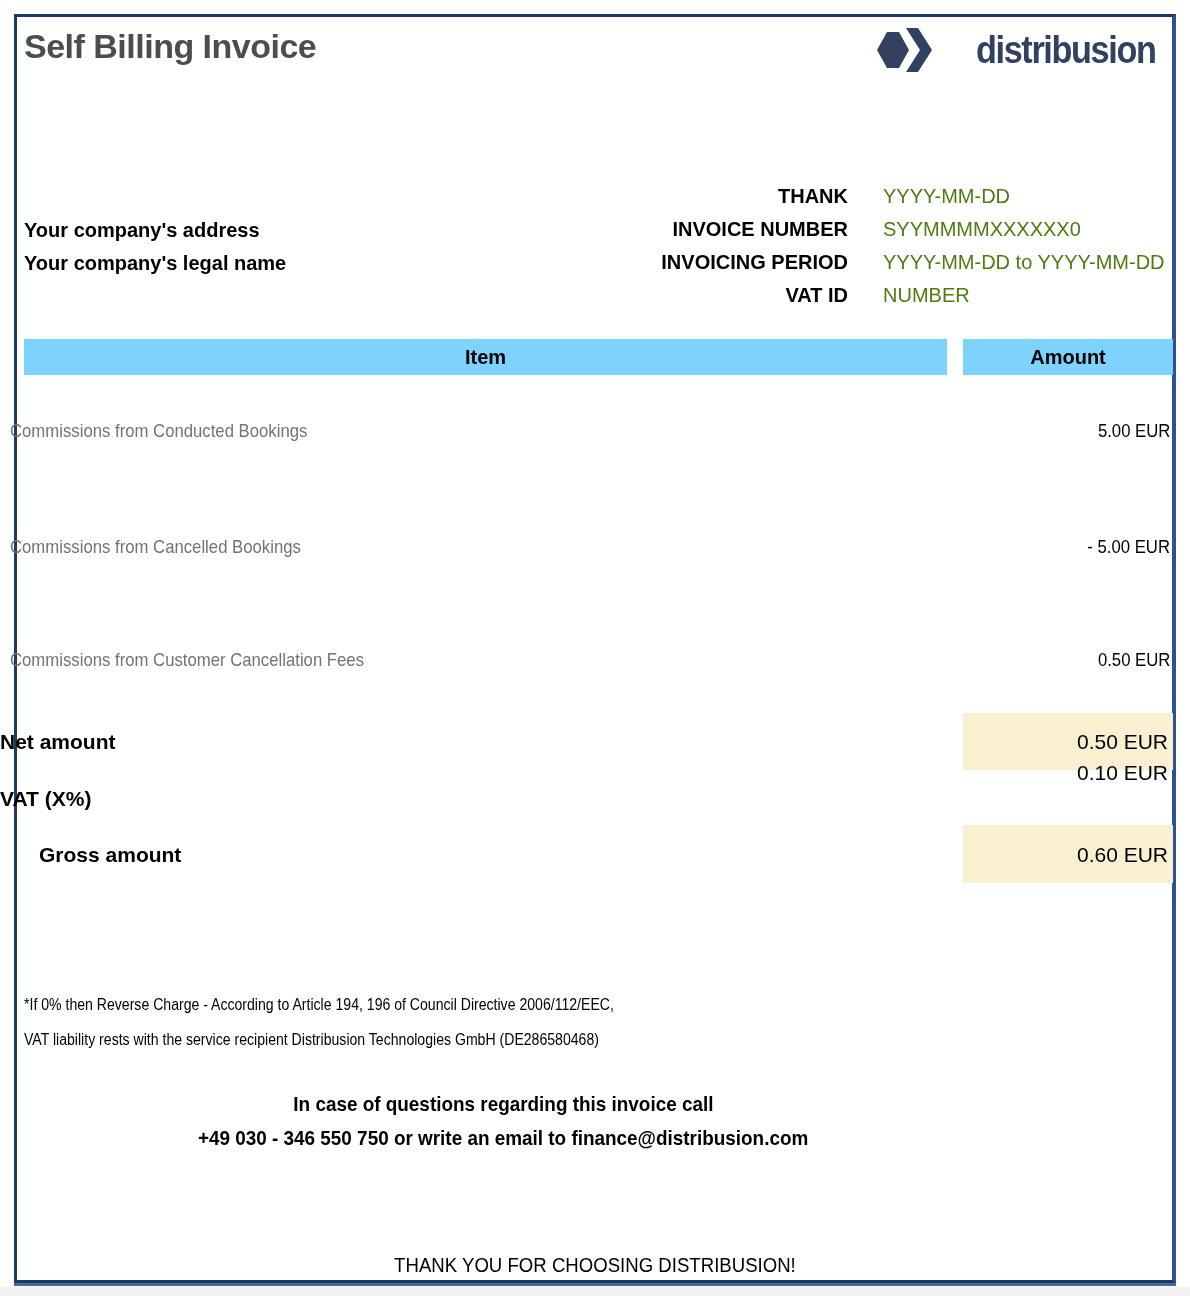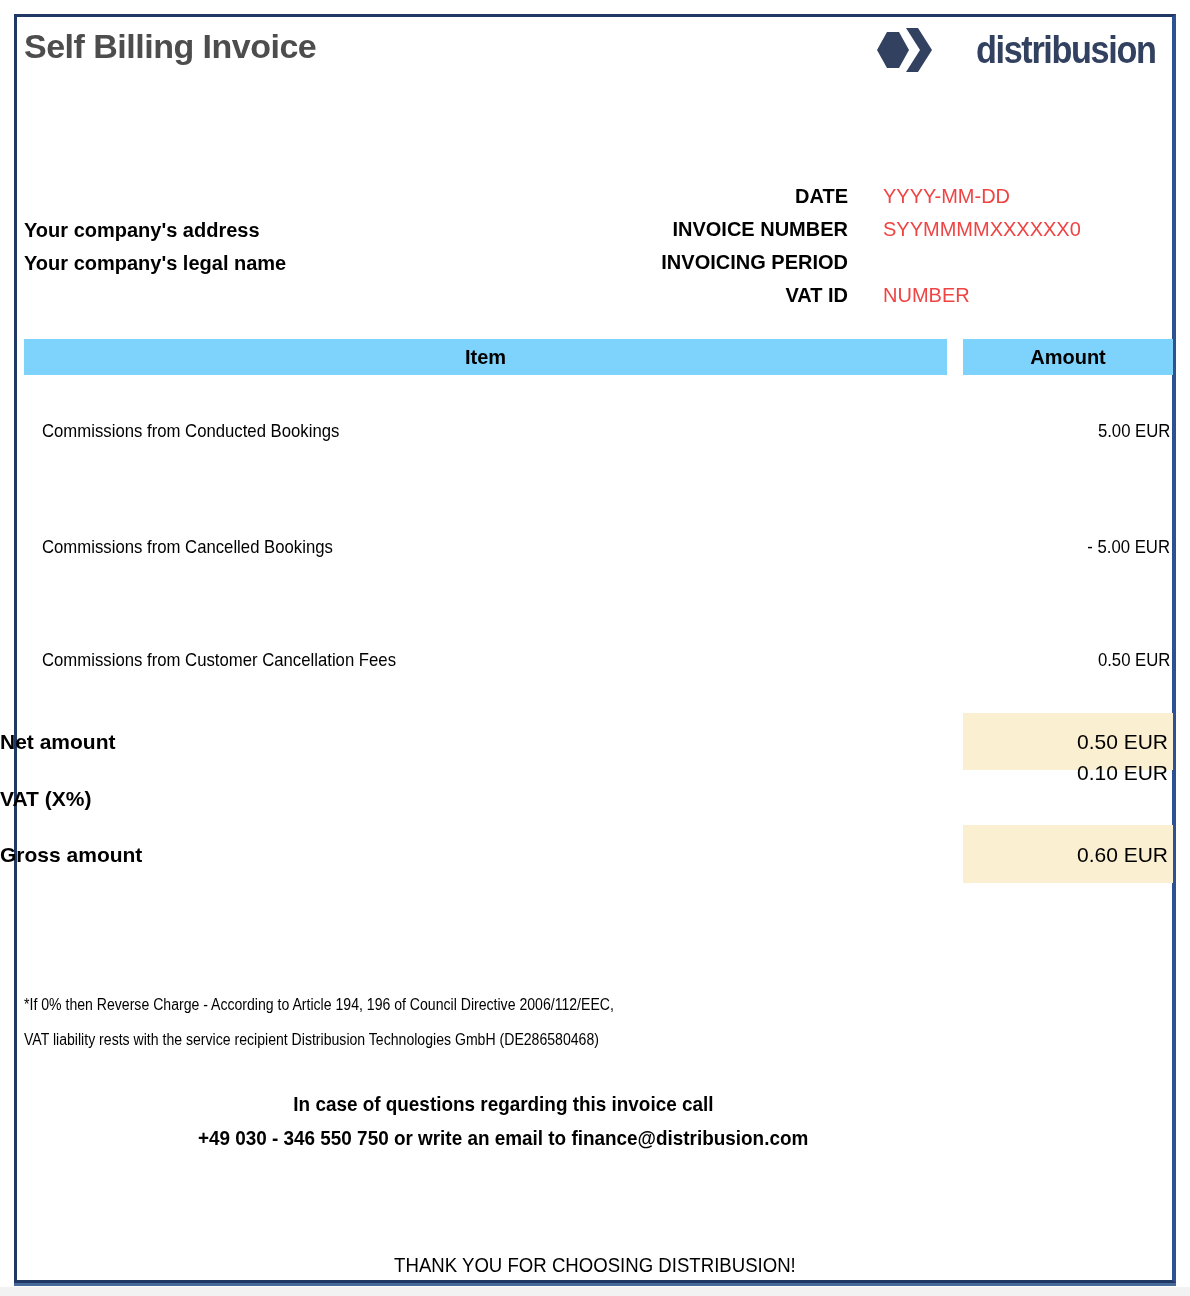--- a/index.html
+++ b/index.html
@@ -20,27 +20,27 @@
   .logo svg { display:block; margin-right:4px; }
   .logo-text { font-size:38px; font-weight:bold; color:#31415f; letter-spacing:-1.5px;
                display:inline-block; transform:scaleX(0.9); transform-origin:0 50%; }
 
   .company { left:24px; top:214px; font-size:20px; font-weight:bold; color:#000; line-height:33px; }
   .company div { display:block; }
 
   .meta { left:0; top:180px; width:1190px; }
   .meta-row { position:relative; height:33px; }
   .meta-label { position:absolute; left:0; width:848px; text-align:right; font-size:20px; font-weight:bold; color:#000; line-height:33px; }
-  .meta-value { position:absolute; left:883px; font-size:20px; color:#ef4444; line-height:33px; }
+  .meta-value { position:absolute; left:883px; font-size:20px; color:#4d7c0f; line-height:33px; }
 
   .hdr-cell { top:339px; height:36px; background:#7dd3fc; text-align:center; font-size:20px; font-weight:bold; line-height:36px; color:#000; }
   .hdr-item { left:24px; width:923px; }
   .hdr-amount { left:963px; width:210px; }
 
-  .li-item { left:42px; font-size:19px; line-height:22px; color:#000000; white-space:nowrap; }
+  .li-item { left:10px; font-size:19px; line-height:22px; color:#737373; white-space:nowrap; }
   .li-amount { left:890px; width:280px; text-align:right; font-size:19px; line-height:22px; color:#000; white-space:nowrap; }
   .cxl { display:inline-block; transform:scaleX(0.88); transform-origin:0 50%; }
   .cxr { display:inline-block; transform:scaleX(0.88); transform-origin:100% 50%; }
   .cxc { display:inline-block; transform:scaleX(0.9); transform-origin:50% 50%; }
 
   .tot-cell { left:963px; width:210px; background:#faefd0; }
   .cell-net { top:713px; height:57px; }
   .cell-gross { top:825px; height:58px; }
   .tot-label { left:0; width:941px; text-align:left; font-size:21px; font-weight:bold; color:#000; line-height:26px; white-space:nowrap; }
   .tot-value { left:890px; width:280px; text-align:right; font-size:21px; color:#000; line-height:26px; white-space:nowrap; padding-right:2px; }
@@ -69,29 +69,30 @@
   <span class="logo-text">distribusion</span>
 </div>
 
 <div class="abs company">
   <div>Your company's address</div>
   <div>Your company's legal name</div>
 </div>
 
 <div class="abs meta">
   <div class="meta-row">
-    <div class="meta-label">DATE</div>
+    <div class="meta-label">THANK</div>
     <div class="meta-value">YYYY-MM-DD</div>
   </div>
   <div class="meta-row">
     <div class="meta-label">INVOICE NUMBER</div>
     <div class="meta-value">SYYMMMMXXXXXX0</div>
   </div>
   <div class="meta-row">
     <div class="meta-label">INVOICING PERIOD</div>
+    <div class="meta-value">YYYY-MM-DD to YYYY-MM-DD</div>
   </div>
   <div class="meta-row">
     <div class="meta-label">VAT ID</div>
     <div class="meta-value">NUMBER</div>
   </div>
 </div>
 
 <div class="abs hdr-cell hdr-item">Item</div>
 <div class="abs hdr-cell hdr-amount">Amount</div>
 
@@ -106,21 +107,21 @@
 
 <div class="abs tot-cell cell-net"></div>
 <div class="abs tot-cell cell-gross"></div>
 
 <div class="abs tot-label" style="top:729px;">Net amount</div>
 <div class="abs tot-value" style="top:729px;">0.50 EUR</div>
 
 <div class="abs tot-label" style="top:786px;">VAT (X%)</div>
 <div class="abs tot-value" style="top:760px;">0.10 EUR</div>
 
-<div class="abs tot-label" style="top:842px;">Gross amount</div>
+<div class="abs tot-label" style="top:842px;margin-left:39px;">Gross amount</div>
 <div class="abs tot-value" style="top:842px;">0.60 EUR</div>
 
 <div class="abs footnote" style="top:994px;"><span class="cxl">*If 0% then Reverse Charge - According to Article 194, 196 of Council Directive 2006/112/EEC,</span></div>
 <div class="abs footnote" style="top:1029px;"><span class="cxl">VAT liability rests with the service recipient Distribusion Technologies GmbH (DE286580468)</span></div>
 
 <div class="abs contact">
   <div><span class="cxc">In case of questions regarding this invoice call</span></div>
   <div><span class="cxc">+49 030 - 346 550 750 or write an email to finance@distribusion.com</span></div>
 </div>
 

